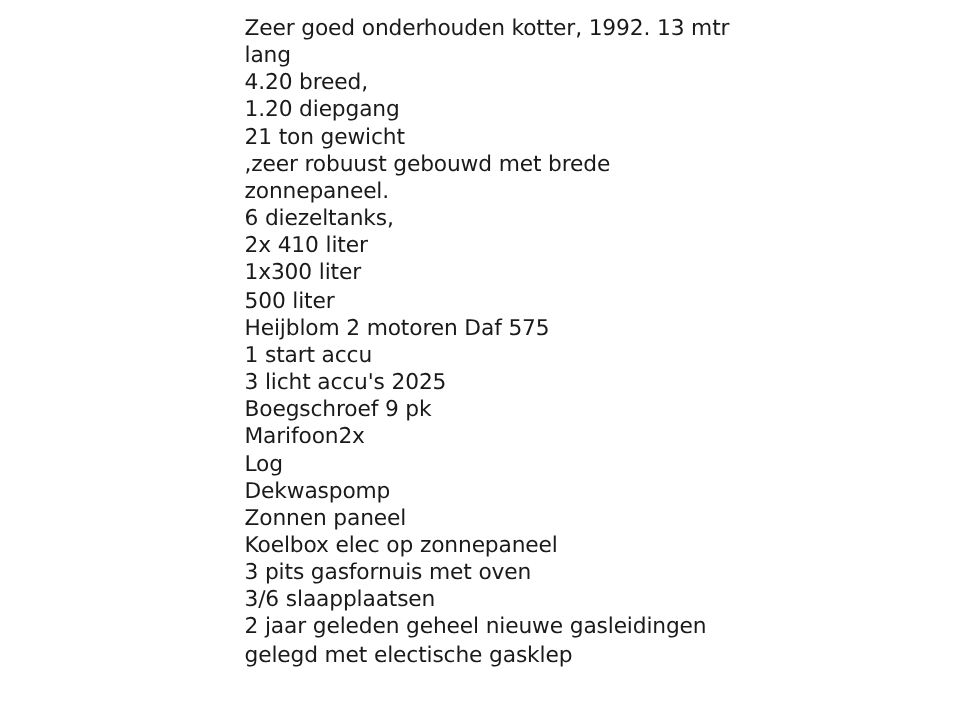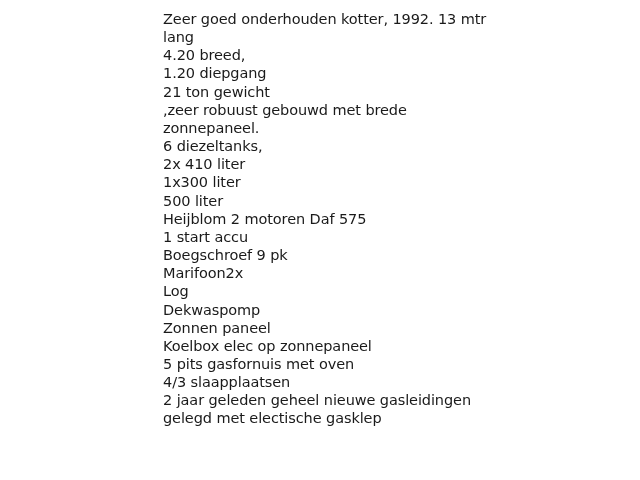--- a/index.html
+++ b/index.html
@@ -36,23 +36,24 @@
   <span class="line">1.20 diepgang</span>
   <span class="line">21 ton gewicht</span>
   <span class="line">,zeer robuust gebouwd met brede</span>
   <span class="line">zonnepaneel.</span>
   <span class="line">6 diezeltanks,</span>
   <span class="line">2x 410 liter</span>
   <span class="line">1x300 liter</span>
   <span class="line">500 liter</span>
   <span class="line">Heijblom 2 motoren Daf 575</span>
   <span class="line">1 start accu</span>
+  <span class="line">3 licht accu's 2025</span>
   <span class="line">Boegschroef 9 pk</span>
   <span class="line">Marifoon2x</span>
   <span class="line">Log</span>
   <span class="line">Dekwaspomp</span>
   <span class="line">Zonnen paneel</span>
   <span class="line">Koelbox elec op zonnepaneel</span>
-  <span class="line">5 pits gasfornuis met oven</span>
-  <span class="line">4/3 slaapplaatsen</span>
+  <span class="line">3 pits gasfornuis met oven</span>
+  <span class="line">3/6 slaapplaatsen</span>
   <span class="line">2 jaar geleden geheel nieuwe gasleidingen</span>
   <span class="line">gelegd met electische gasklep</span>
 </div>
 
 </body></html>

